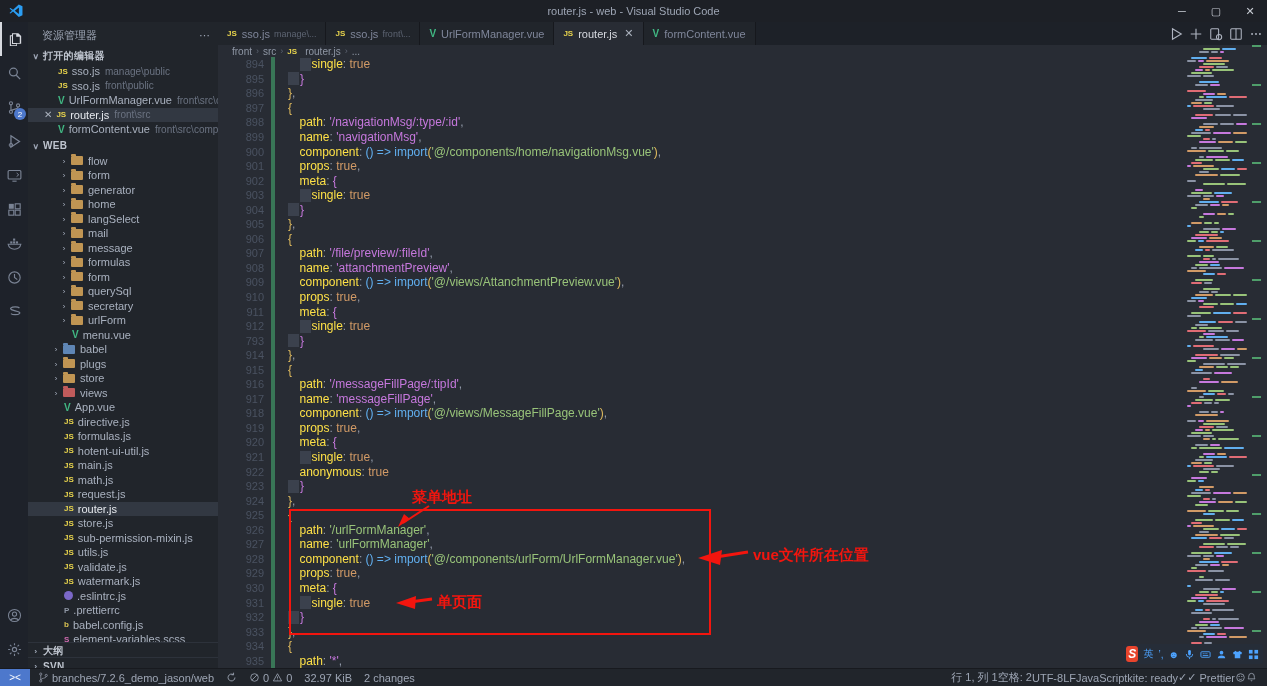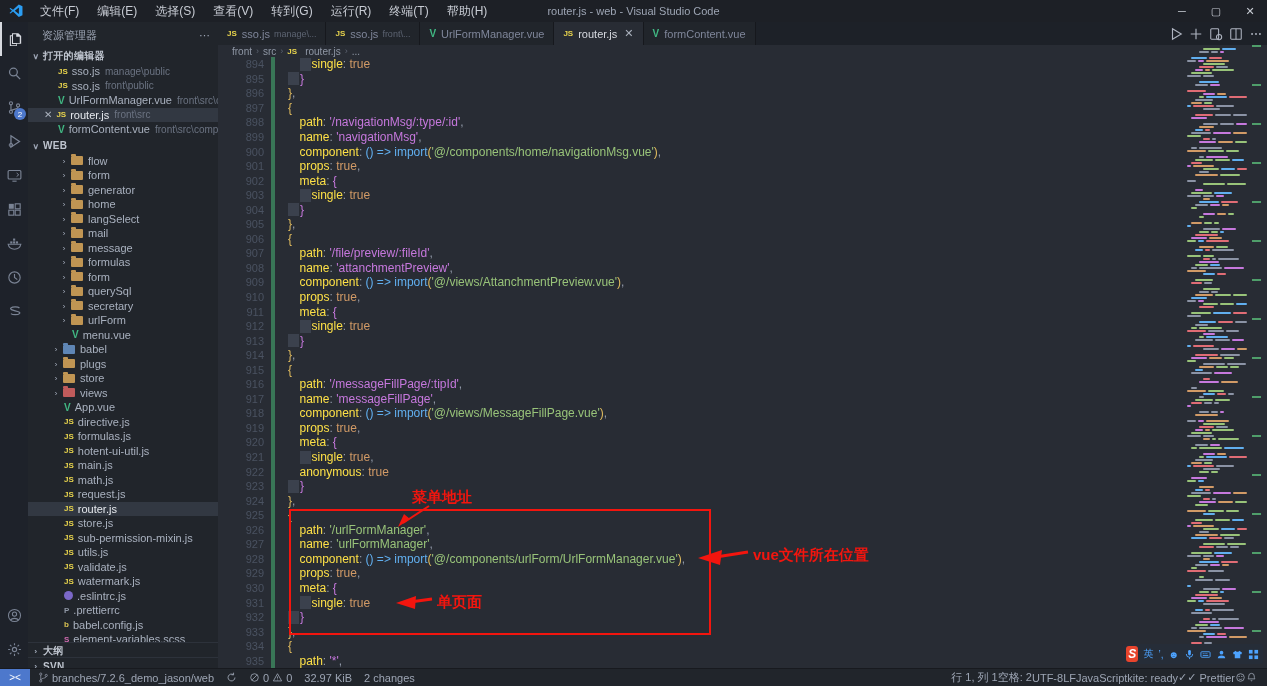--- a/index.html
+++ b/index.html
@@ -93,30 +93,20 @@
 </style>
 </head>
 <body>
 
 <div class="app">
 
   <div class="titlebar">
     <svg class="vslogo" viewBox="0 0 16 16">
         <path fill="#2b9df2" d="M11.2 0.6 4.6 6.7 1.7 4.5 0.6 5 3.4 7.7 0.6 10.4 1.7 10.9 4.6 8.7 11.2 14.8 15.4 12.9 15.4 2.5Z M11.3 4.1 11.3 11.3 6.6 7.7Z"></path>
       </svg>
-    <div class="menus">
-        <span class="menu-item">文件(F)</span>
-        <span class="menu-item">编辑(E)</span>
-        <span class="menu-item">选择(S)</span>
-        <span class="menu-item">查看(V)</span>
-        <span class="menu-item">转到(G)</span>
-        <span class="menu-item">运行(R)</span>
-        <span class="menu-item">终端(T)</span>
-        <span class="menu-item">帮助(H)</span>
-      </div>
     <div class="win-title">router.js - web - Visual Studio Code</div>
     <div class="win-controls">
         <div class="win-btn">─</div>
         <div class="win-btn">▢</div>
         <div class="win-btn">✕</div>
       </div>
   </div>
 
   <div class="activitybar">
     <div id="actTop">
@@ -498,21 +488,21 @@
           <div class="cline"><span class="lnum">903</span><span class="ltext" style="padding-left: 35.5px;"><span class="selbox"></span><span class="tk-k">single</span><span class="tk-p">: </span><span class="tk-b">true</span></span></div>
           <div class="cline"><span class="lnum">904</span><span class="ltext" style="padding-left: 24px;"><span class="selbox"></span><span class="tk-m">}</span></span></div>
           <div class="cline"><span class="lnum">905</span><span class="ltext" style="padding-left: 24px;"><span class="tk-y">}</span><span class="tk-p">,</span></span></div>
           <div class="cline"><span class="lnum">906</span><span class="ltext" style="padding-left: 24px;"><span class="tk-y">{</span></span></div>
           <div class="cline"><span class="lnum">907</span><span class="ltext" style="padding-left: 35.5px;"><span class="tk-k">path</span><span class="tk-p">: </span><span class="tk-s1">'/file/preview/:fileId'</span><span class="tk-p">,</span></span></div>
           <div class="cline"><span class="lnum">908</span><span class="ltext" style="padding-left: 35.5px;"><span class="tk-k">name</span><span class="tk-p">: </span><span class="tk-s1">'attanchmentPreview'</span><span class="tk-p">,</span></span></div>
           <div class="cline"><span class="lnum">909</span><span class="ltext" style="padding-left: 35.5px;"><span class="tk-k">component</span><span class="tk-p">: </span><span class="tk-a">() =&gt; </span><span class="tk-i">import</span><span class="tk-y">(</span><span class="tk-s2">'@/views/AttanchmentPreview.vue'</span><span class="tk-y">)</span><span class="tk-p">,</span></span></div>
           <div class="cline"><span class="lnum">910</span><span class="ltext" style="padding-left: 35.5px;"><span class="tk-k">props</span><span class="tk-p">: </span><span class="tk-b">true</span><span class="tk-p">,</span></span></div>
           <div class="cline"><span class="lnum">911</span><span class="ltext" style="padding-left: 35.5px;"><span class="tk-k">meta</span><span class="tk-p">: </span><span class="tk-m">{</span></span></div>
           <div class="cline"><span class="lnum">912</span><span class="ltext" style="padding-left: 35.5px;"><span class="selbox"></span><span class="tk-k">single</span><span class="tk-p">: </span><span class="tk-b">true</span></span></div>
-          <div class="cline"><span class="lnum">913</span><span class="ltext" style="padding-left: 24px;"><span class="selbox"></span><span class="tk-m">}</span></span></div>
+          <div class="cline"><span class="lnum">793</span><span class="ltext" style="padding-left: 24px;"><span class="selbox"></span><span class="tk-m">}</span></span></div>
           <div class="cline"><span class="lnum">914</span><span class="ltext" style="padding-left: 24px;"><span class="tk-y">}</span><span class="tk-p">,</span></span></div>
           <div class="cline"><span class="lnum">915</span><span class="ltext" style="padding-left: 24px;"><span class="tk-y">{</span></span></div>
           <div class="cline"><span class="lnum">916</span><span class="ltext" style="padding-left: 35.5px;"><span class="tk-k">path</span><span class="tk-p">: </span><span class="tk-s1">'/messageFillPage/:tipId'</span><span class="tk-p">,</span></span></div>
           <div class="cline"><span class="lnum">917</span><span class="ltext" style="padding-left: 35.5px;"><span class="tk-k">name</span><span class="tk-p">: </span><span class="tk-s1">'messageFillPage'</span><span class="tk-p">,</span></span></div>
           <div class="cline"><span class="lnum">918</span><span class="ltext" style="padding-left: 35.5px;"><span class="tk-k">component</span><span class="tk-p">: </span><span class="tk-a">() =&gt; </span><span class="tk-i">import</span><span class="tk-y">(</span><span class="tk-s2">'@/views/MessageFillPage.vue'</span><span class="tk-y">)</span><span class="tk-p">,</span></span></div>
           <div class="cline"><span class="lnum">919</span><span class="ltext" style="padding-left: 35.5px;"><span class="tk-k">props</span><span class="tk-p">: </span><span class="tk-b">true</span><span class="tk-p">,</span></span></div>
           <div class="cline"><span class="lnum">920</span><span class="ltext" style="padding-left: 35.5px;"><span class="tk-k">meta</span><span class="tk-p">: </span><span class="tk-m">{</span></span></div>
           <div class="cline"><span class="lnum">921</span><span class="ltext" style="padding-left: 35.5px;"><span class="selbox"></span><span class="tk-k">single</span><span class="tk-p">: </span><span class="tk-b">true</span><span class="tk-p">,</span></span></div>
           <div class="cline"><span class="lnum">922</span><span class="ltext" style="padding-left: 35.5px;"><span class="tk-k">anonymous</span><span class="tk-p">: </span><span class="tk-b">true</span></span></div>
           <div class="cline"><span class="lnum">923</span><span class="ltext" style="padding-left: 24px;"><span class="selbox"></span><span class="tk-m">}</span></span></div>

